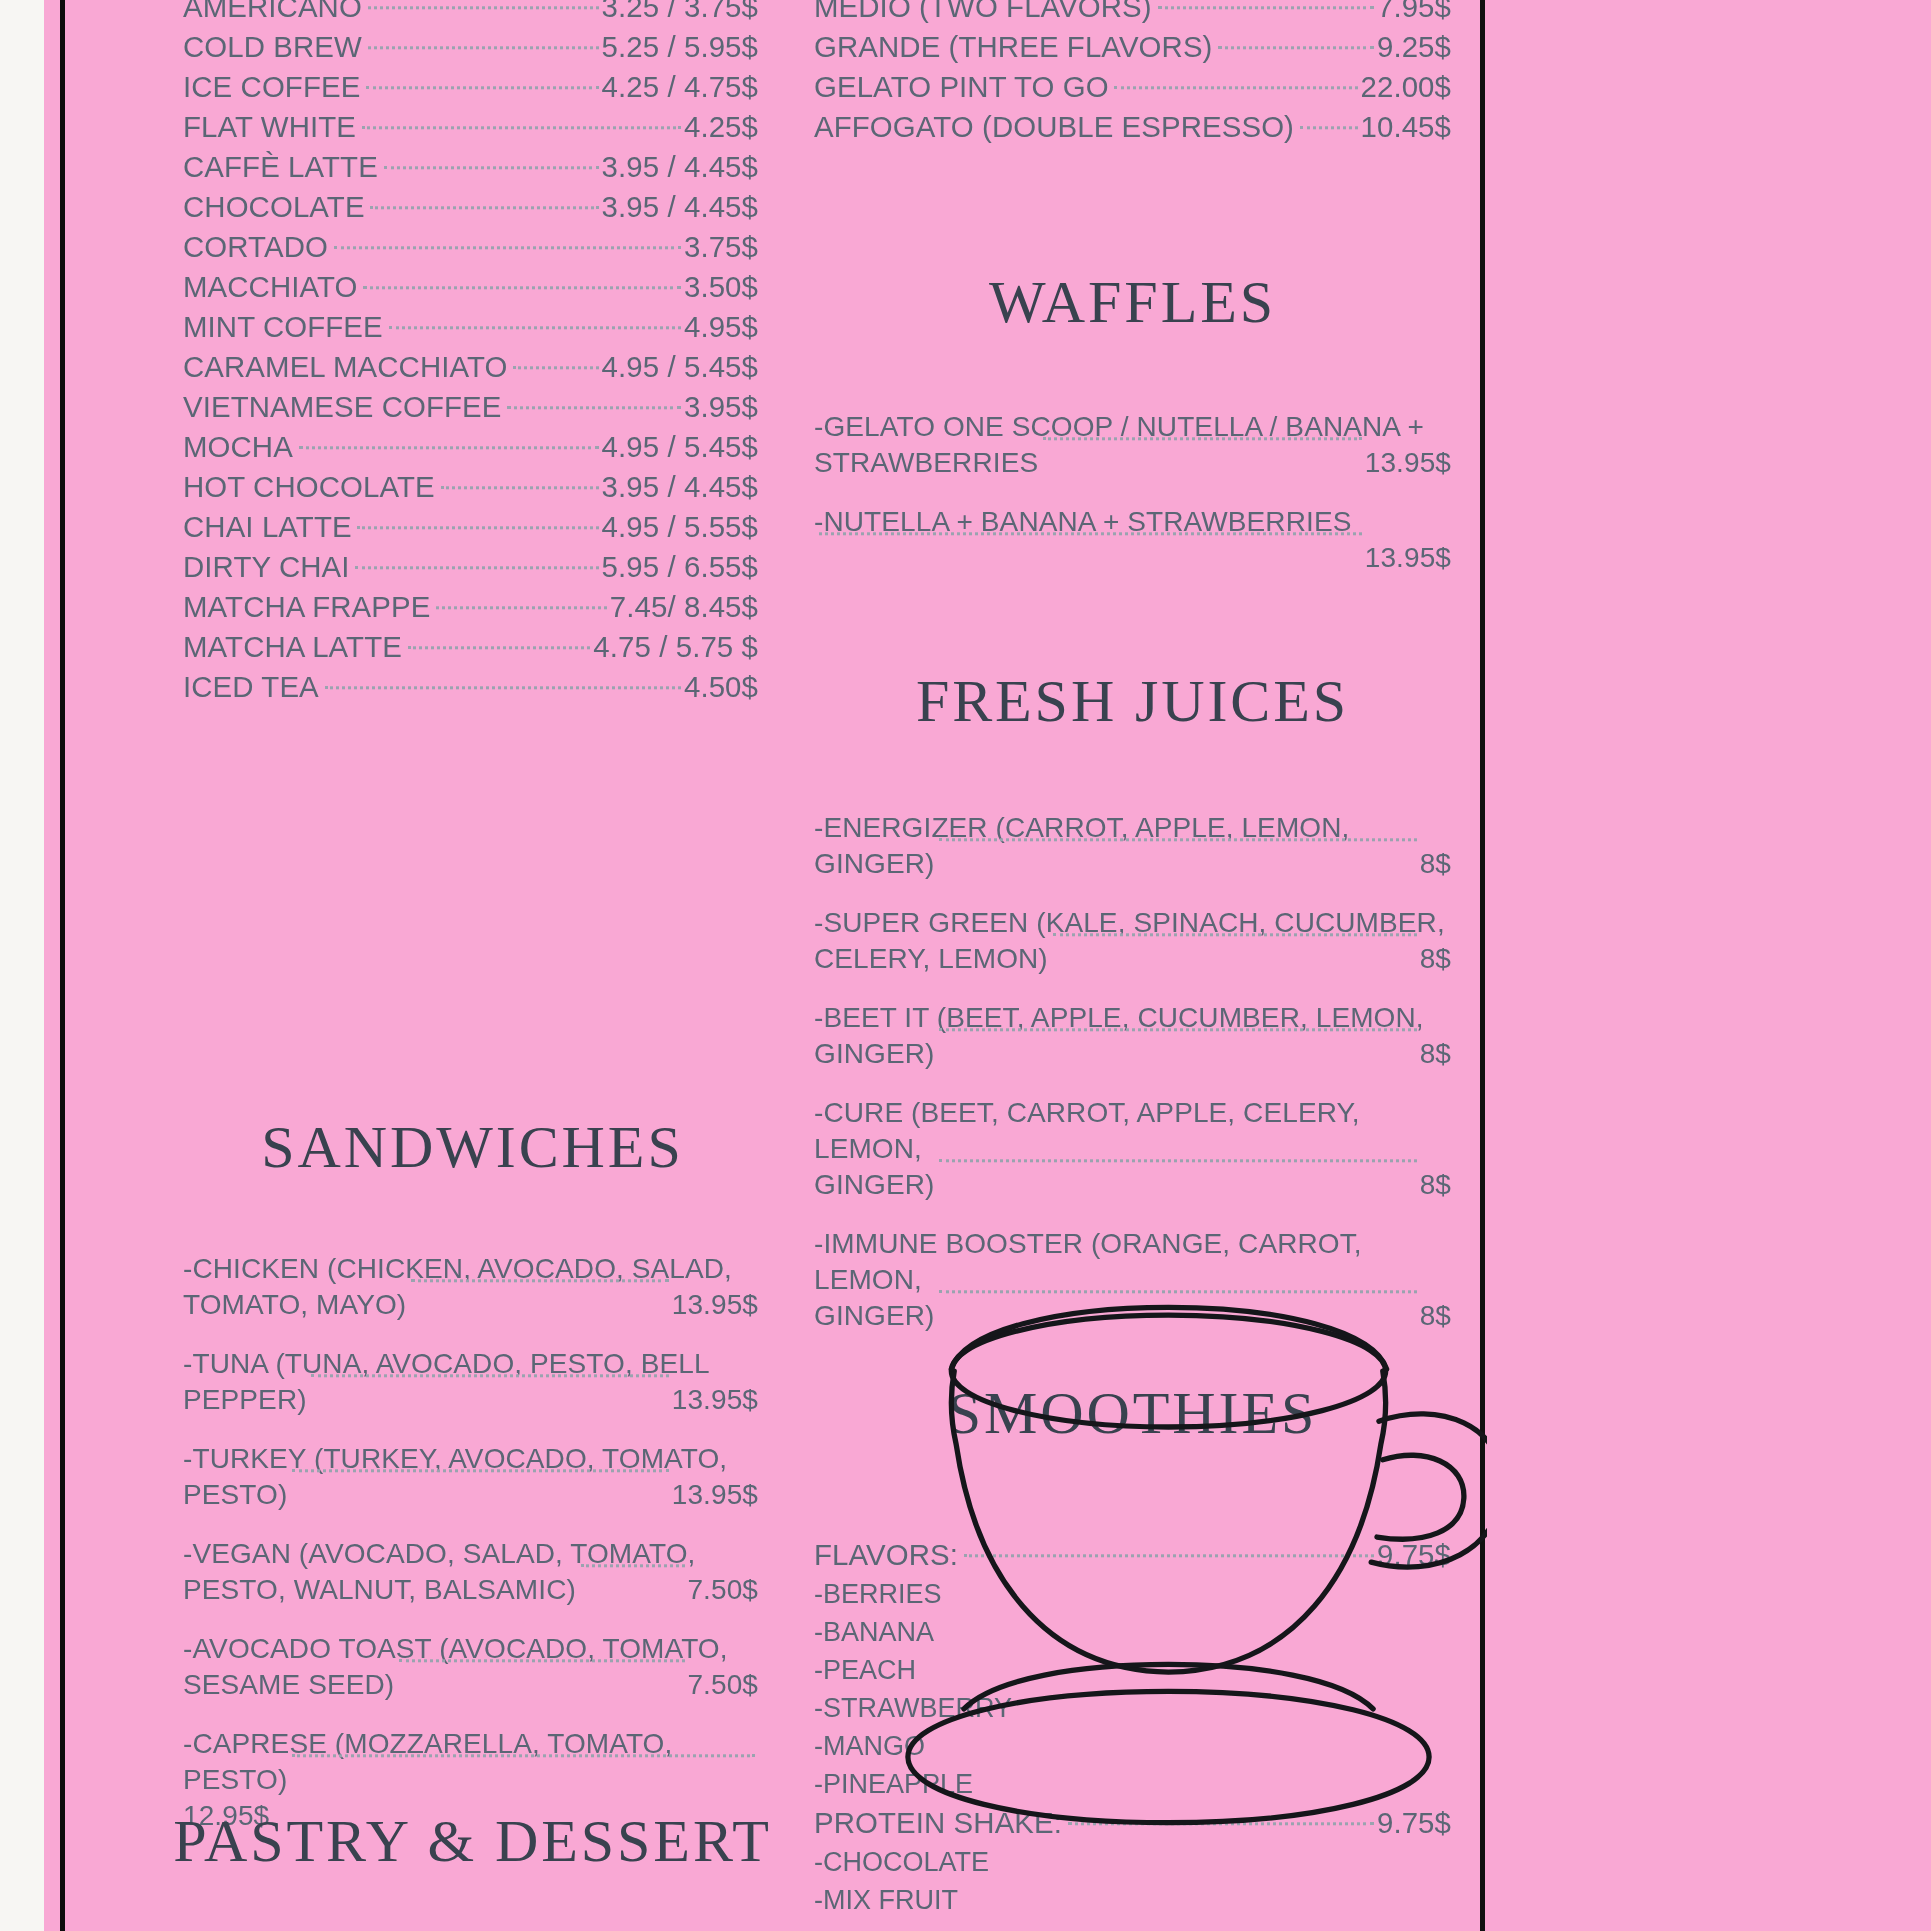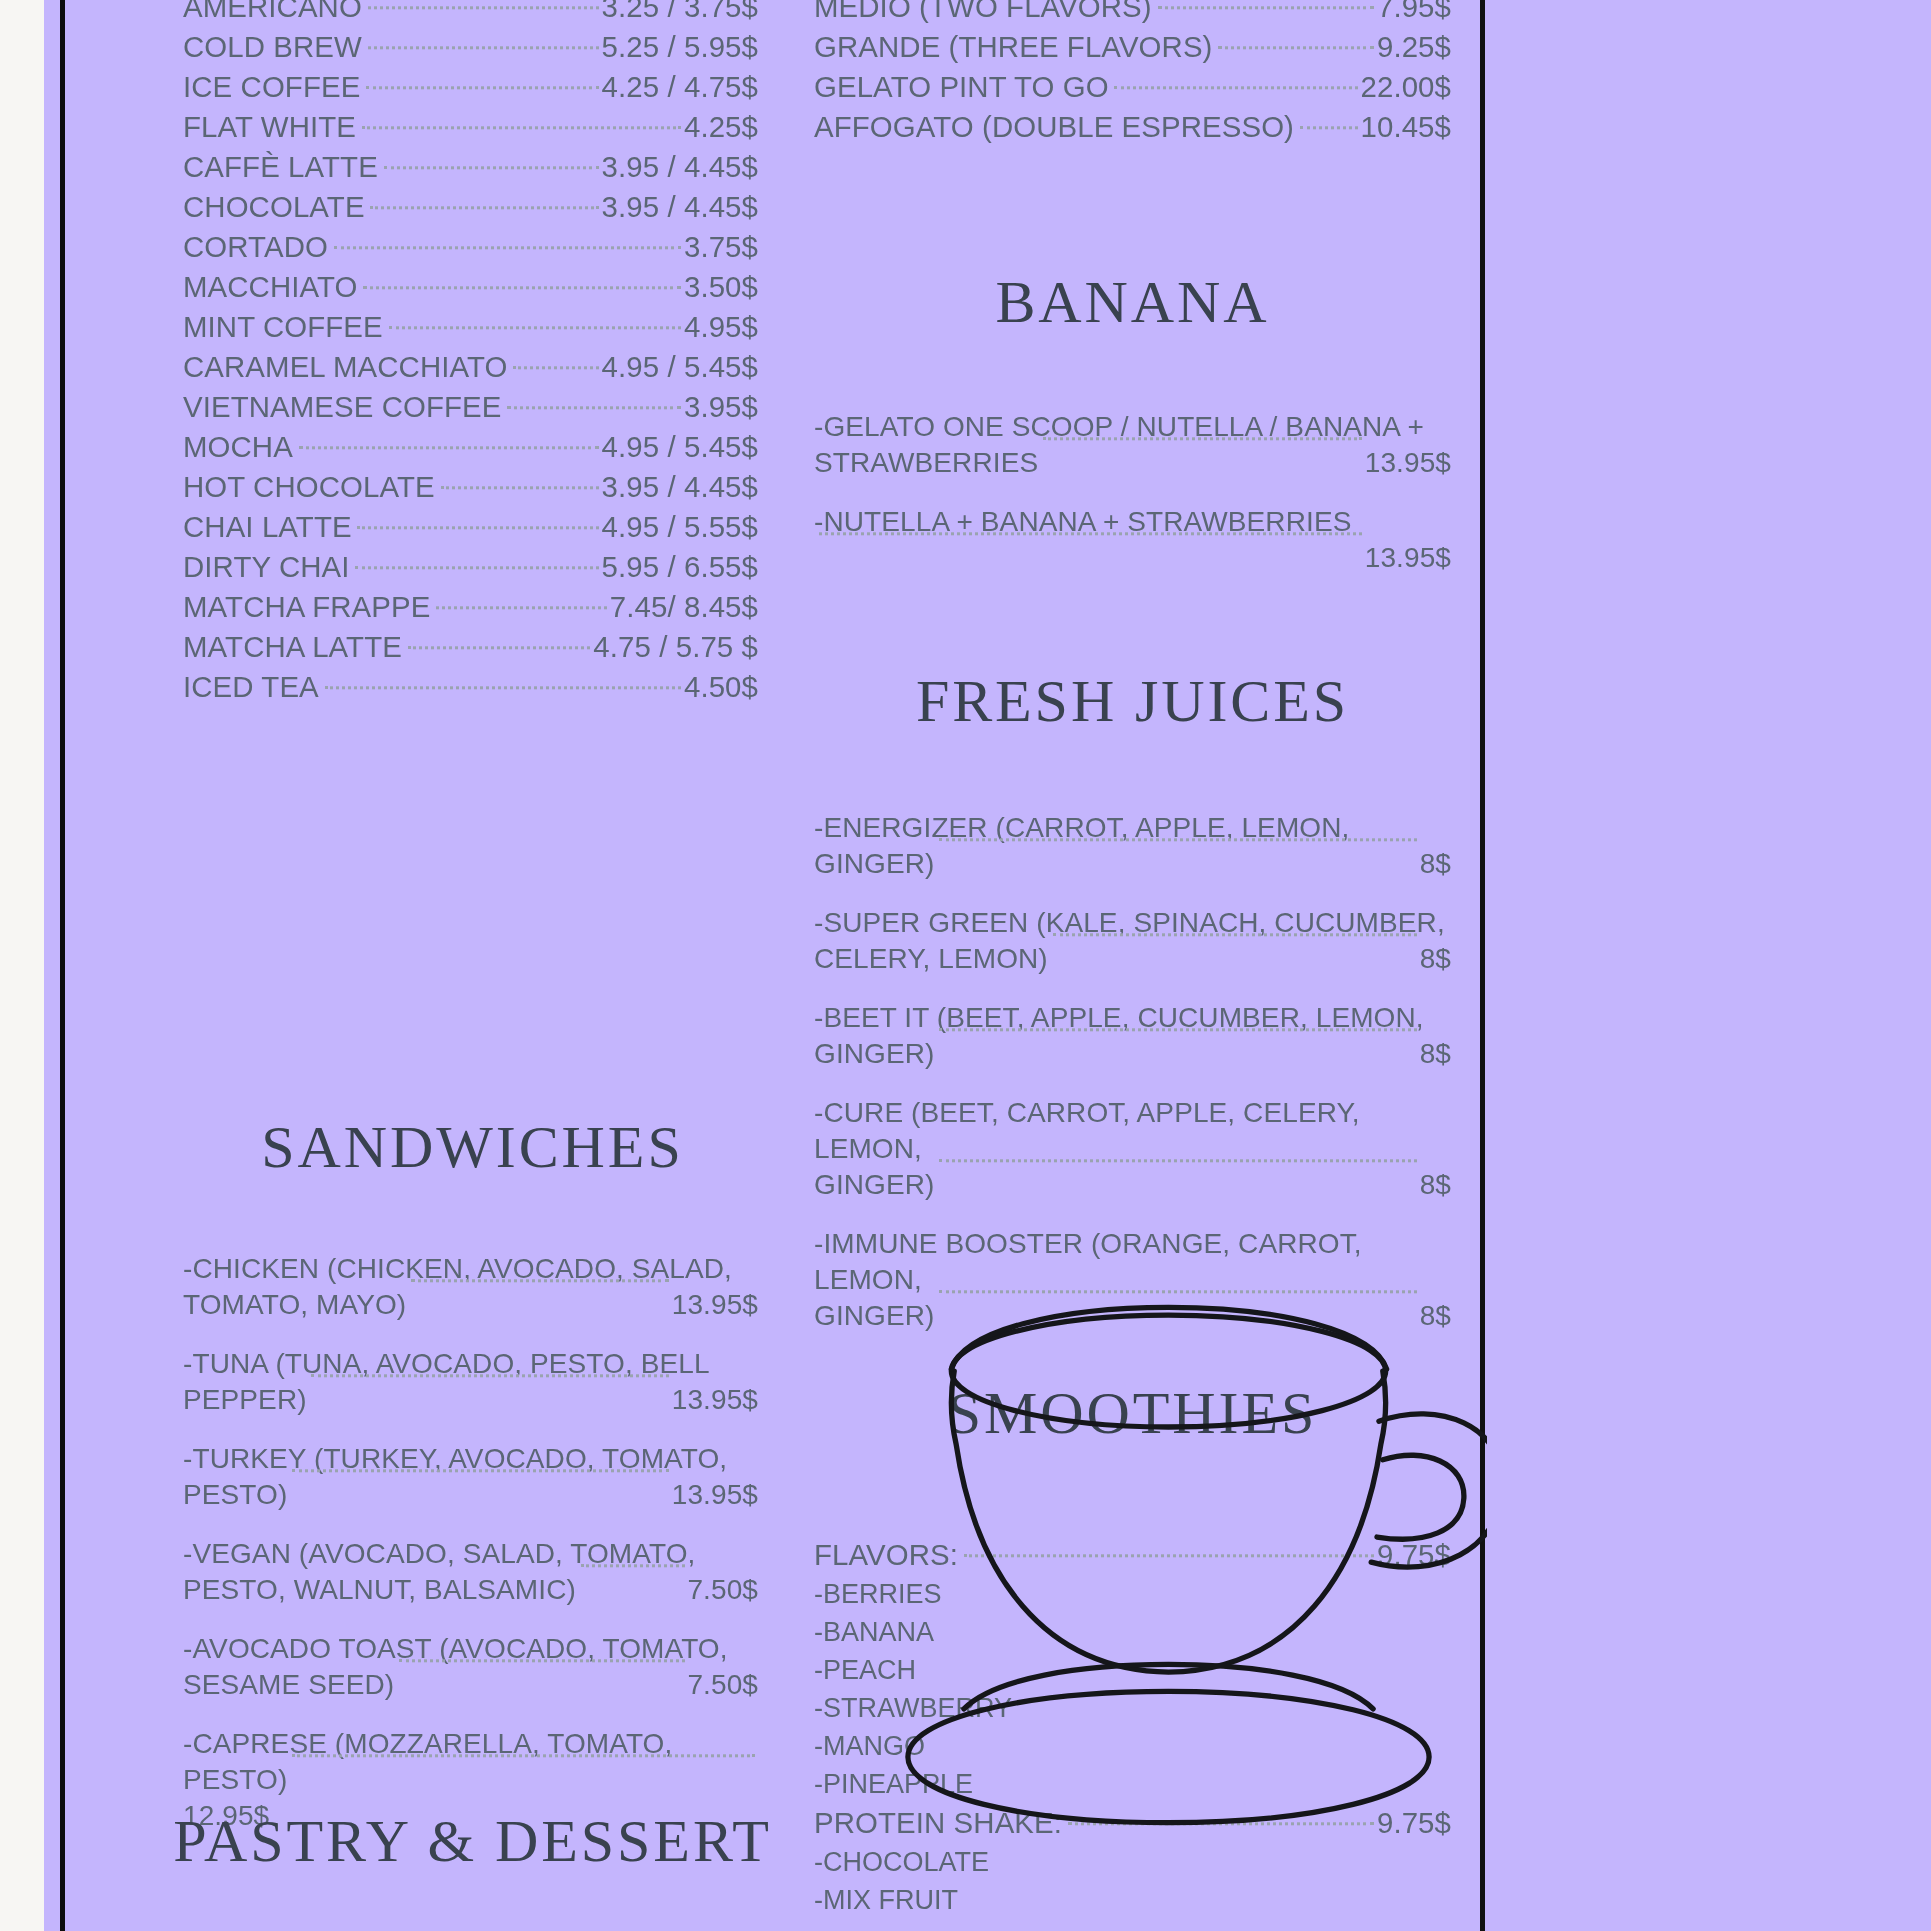--- a/index.html
+++ b/index.html
@@ -5,21 +5,21 @@
   html,body{margin:0;padding:0;}
   body{
     width:1931px;height:1931px;
     background:#f7f6f3;
     font-family:"Liberation Sans", sans-serif;
     overflow:hidden;
     position:relative;
   }
   .page{
     position:absolute; inset:0;
-    background:#c4b5fd;
+    background:#f9a8d4;
   }
   
   .rule-left{
     position:absolute; left:60px; top:-19.3px; width:4.8px; height:1970px;
     background:#0d0d0d;
   }
   .rule-right{
     position:absolute; left:1480px; top:-19.3px; width:4.8px; height:1970px;
     background:#111;
   }
@@ -281,21 +281,21 @@
           <span class="dots"></span>
           <span class="pr">22.00$</span>
         </div>
         <div class="row">
           <span class="nm">AFFOGATO (DOUBLE ESPRESSO)</span>
           <span class="dots"></span>
           <span class="pr">10.45$</span>
         </div>
       </div>
 
-    <div class="head abs" id="h-waffles" style="top:272px;left:0;width:637px;">BANANA</div>
+    <div class="head abs" id="h-waffles" style="top:272px;left:0;width:637px;">WAFFLES</div>
 
     <div class="abs" id="waffle-list" style="top:386px;left:0;width:637px;">
         <div class="wrow">
           <span class="l1">-GELATO ONE SCOOP / NUTELLA / BANANA +</span>
           <span class="l2">
             <span>STRAWBERRIES</span>
             <span class="dots"></span>
             <span class="pr">13.95$</span>
           </span>
         </div>

